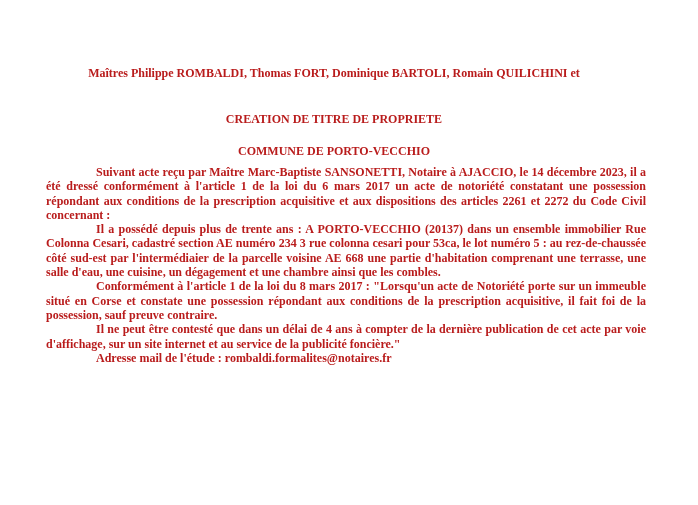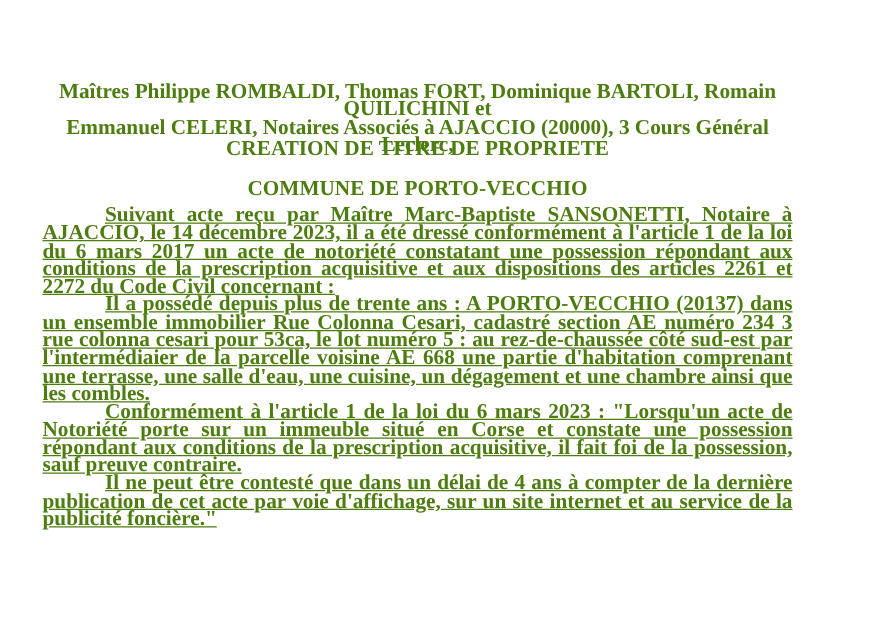--- a/index.html
+++ b/index.html
@@ -1,38 +1,38 @@
 <!DOCTYPE html>
 <html><head>
 <meta charset="utf-8">
 <style>
   html, body { margin: 0; padding: 0; background: #ffffff; }
   body { width: 698px; height: 505px; position: relative; overflow: hidden; }
   .page {
     position: absolute; left: 34px; top: 66px; width: 600px;
     font-family: "Liberation Serif", "DejaVu Serif", serif;
-    font-weight: bold; color: #4d7c0f; font-size: 17px; line-height: 14.3px;
+    font-weight: bold; color: #b91c1c; font-size: 12px; line-height: 14.3px;
   }
   .header { text-align: center; margin: 0; }
   .title { text-align: center; margin: 0; position: absolute; left: 0; width: 600px; }
   .t1 { top: 46px; }
   .t2 { top: 78px; }
-  .body { position: absolute; left: 0; top: 99px; width: 600px; text-decoration: underline; }
+  .body { position: absolute; left: 12px; top: 99px; width: 600px; }
   .body p { margin: 0; text-align: justify; text-align-last: left; }
   .indent { text-indent: 50px; }
 </style>
 </head>
 <body>
 
 <div class="page">
   <p class="header">Maîtres Philippe ROMBALDI, Thomas FORT, Dominique BARTOLI, Romain QUILICHINI et</p>
-  <p class="header">Emmanuel CELERI, Notaires Associés à AJACCIO (20000), 3 Cours Général Leclerc,</p>
 
   <p class="title t1">CREATION DE TITRE DE PROPRIETE</p>
   <p class="title t2">COMMUNE DE PORTO-VECCHIO</p>
 
   <div class="body">
     <p class="indent">Suivant acte reçu par Maître Marc-Baptiste SANSONETTI, Notaire à AJACCIO, le 14 décembre 2023, il a été dressé conformément à l'article 1 de la loi du 6 mars 2017 un acte de notoriété constatant une possession répondant aux conditions de la prescription acquisitive et aux dispositions des articles 2261 et 2272 du Code Civil concernant :</p>
     <p class="indent">Il a possédé depuis plus de trente ans : A PORTO-VECCHIO (20137) dans un ensemble immobilier Rue Colonna Cesari, cadastré section AE numéro 234 3 rue colonna cesari pour 53ca, le lot numéro 5 : au rez-de-chaussée côté sud-est par l'intermédiaier de la parcelle voisine AE 668 une partie d'habitation comprenant une terrasse, une salle d'eau, une cuisine, un dégagement et une chambre ainsi que les combles.</p>
-    <p class="indent">Conformément à l'article 1 de la loi du 6 mars 2023 : "Lorsqu'un acte de Notoriété porte sur un immeuble situé en Corse et constate une possession répondant aux conditions de la prescription acquisitive, il fait foi de la possession, sauf preuve contraire.</p>
+    <p class="indent">Conformément à l'article 1 de la loi du 8 mars 2017 : "Lorsqu'un acte de Notoriété porte sur un immeuble situé en Corse et constate une possession répondant aux conditions de la prescription acquisitive, il fait foi de la possession, sauf preuve contraire.</p>
     <p class="indent">Il ne peut être contesté que dans un délai de 4 ans à compter de la dernière publication de cet acte par voie d'affichage, sur un site internet et au service de la publicité foncière."</p>
+    <p class="indent">Adresse mail de l'étude : rombaldi.formalites@notaires.fr</p>
   </div>
 </div>
 
 </body></html>

